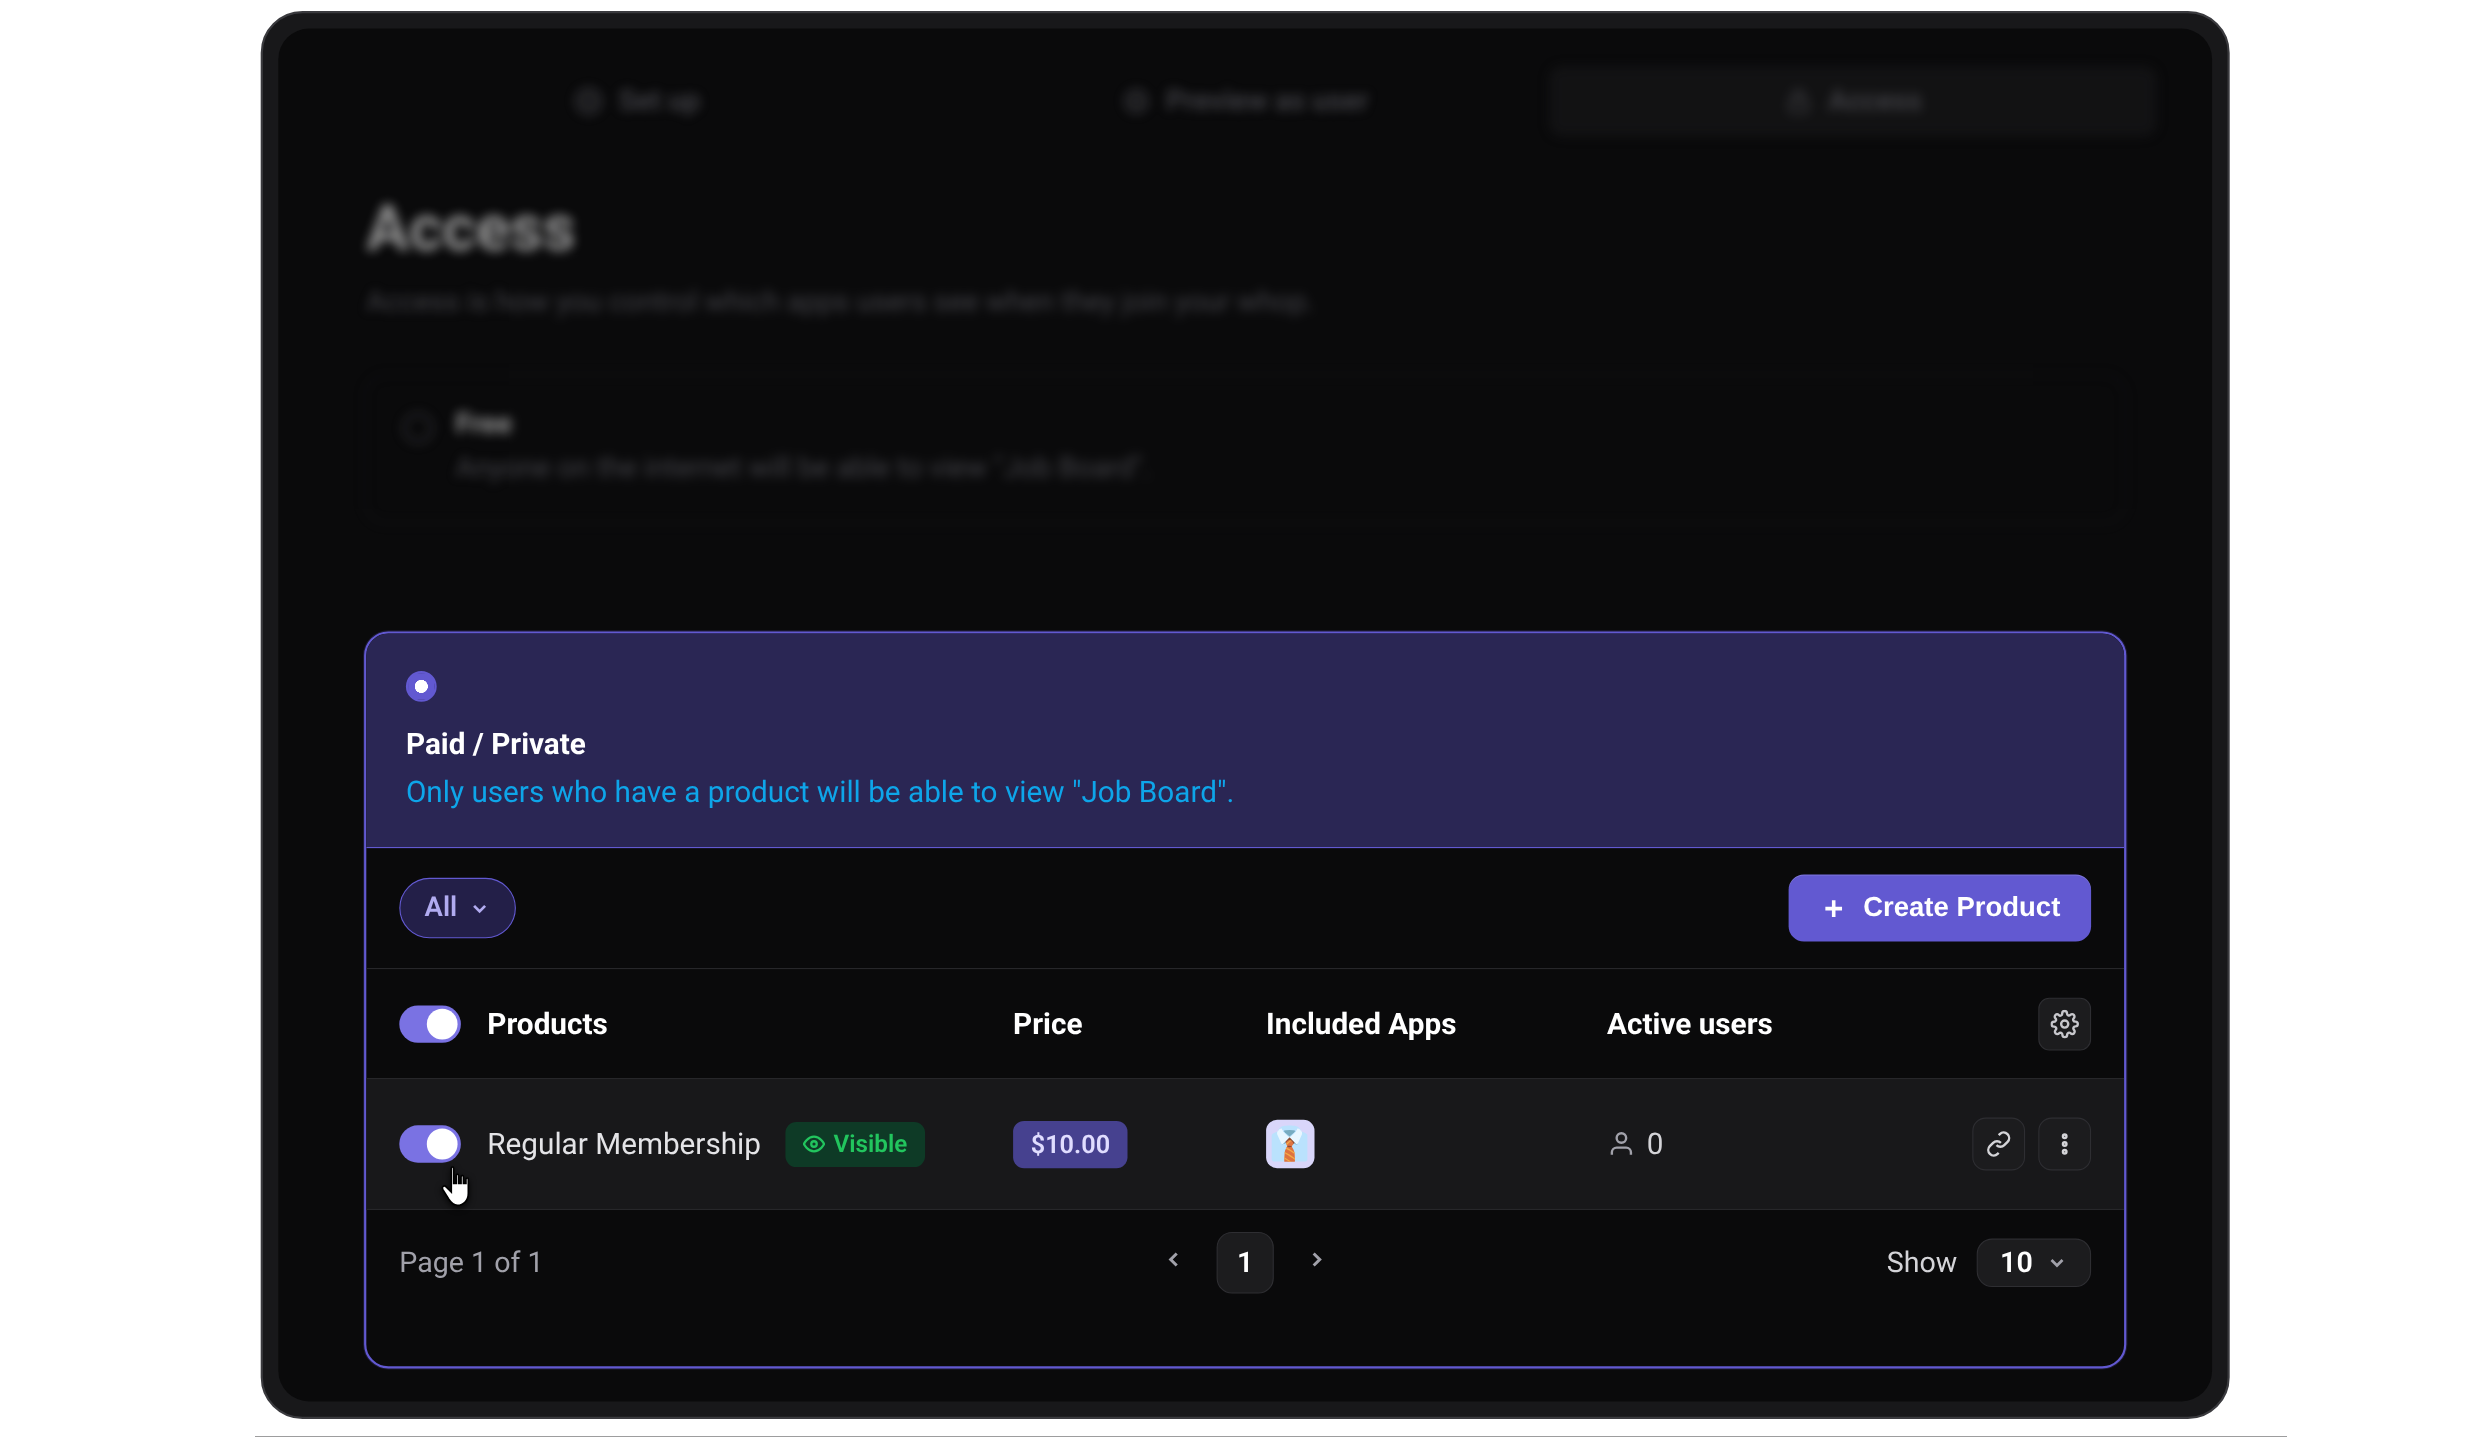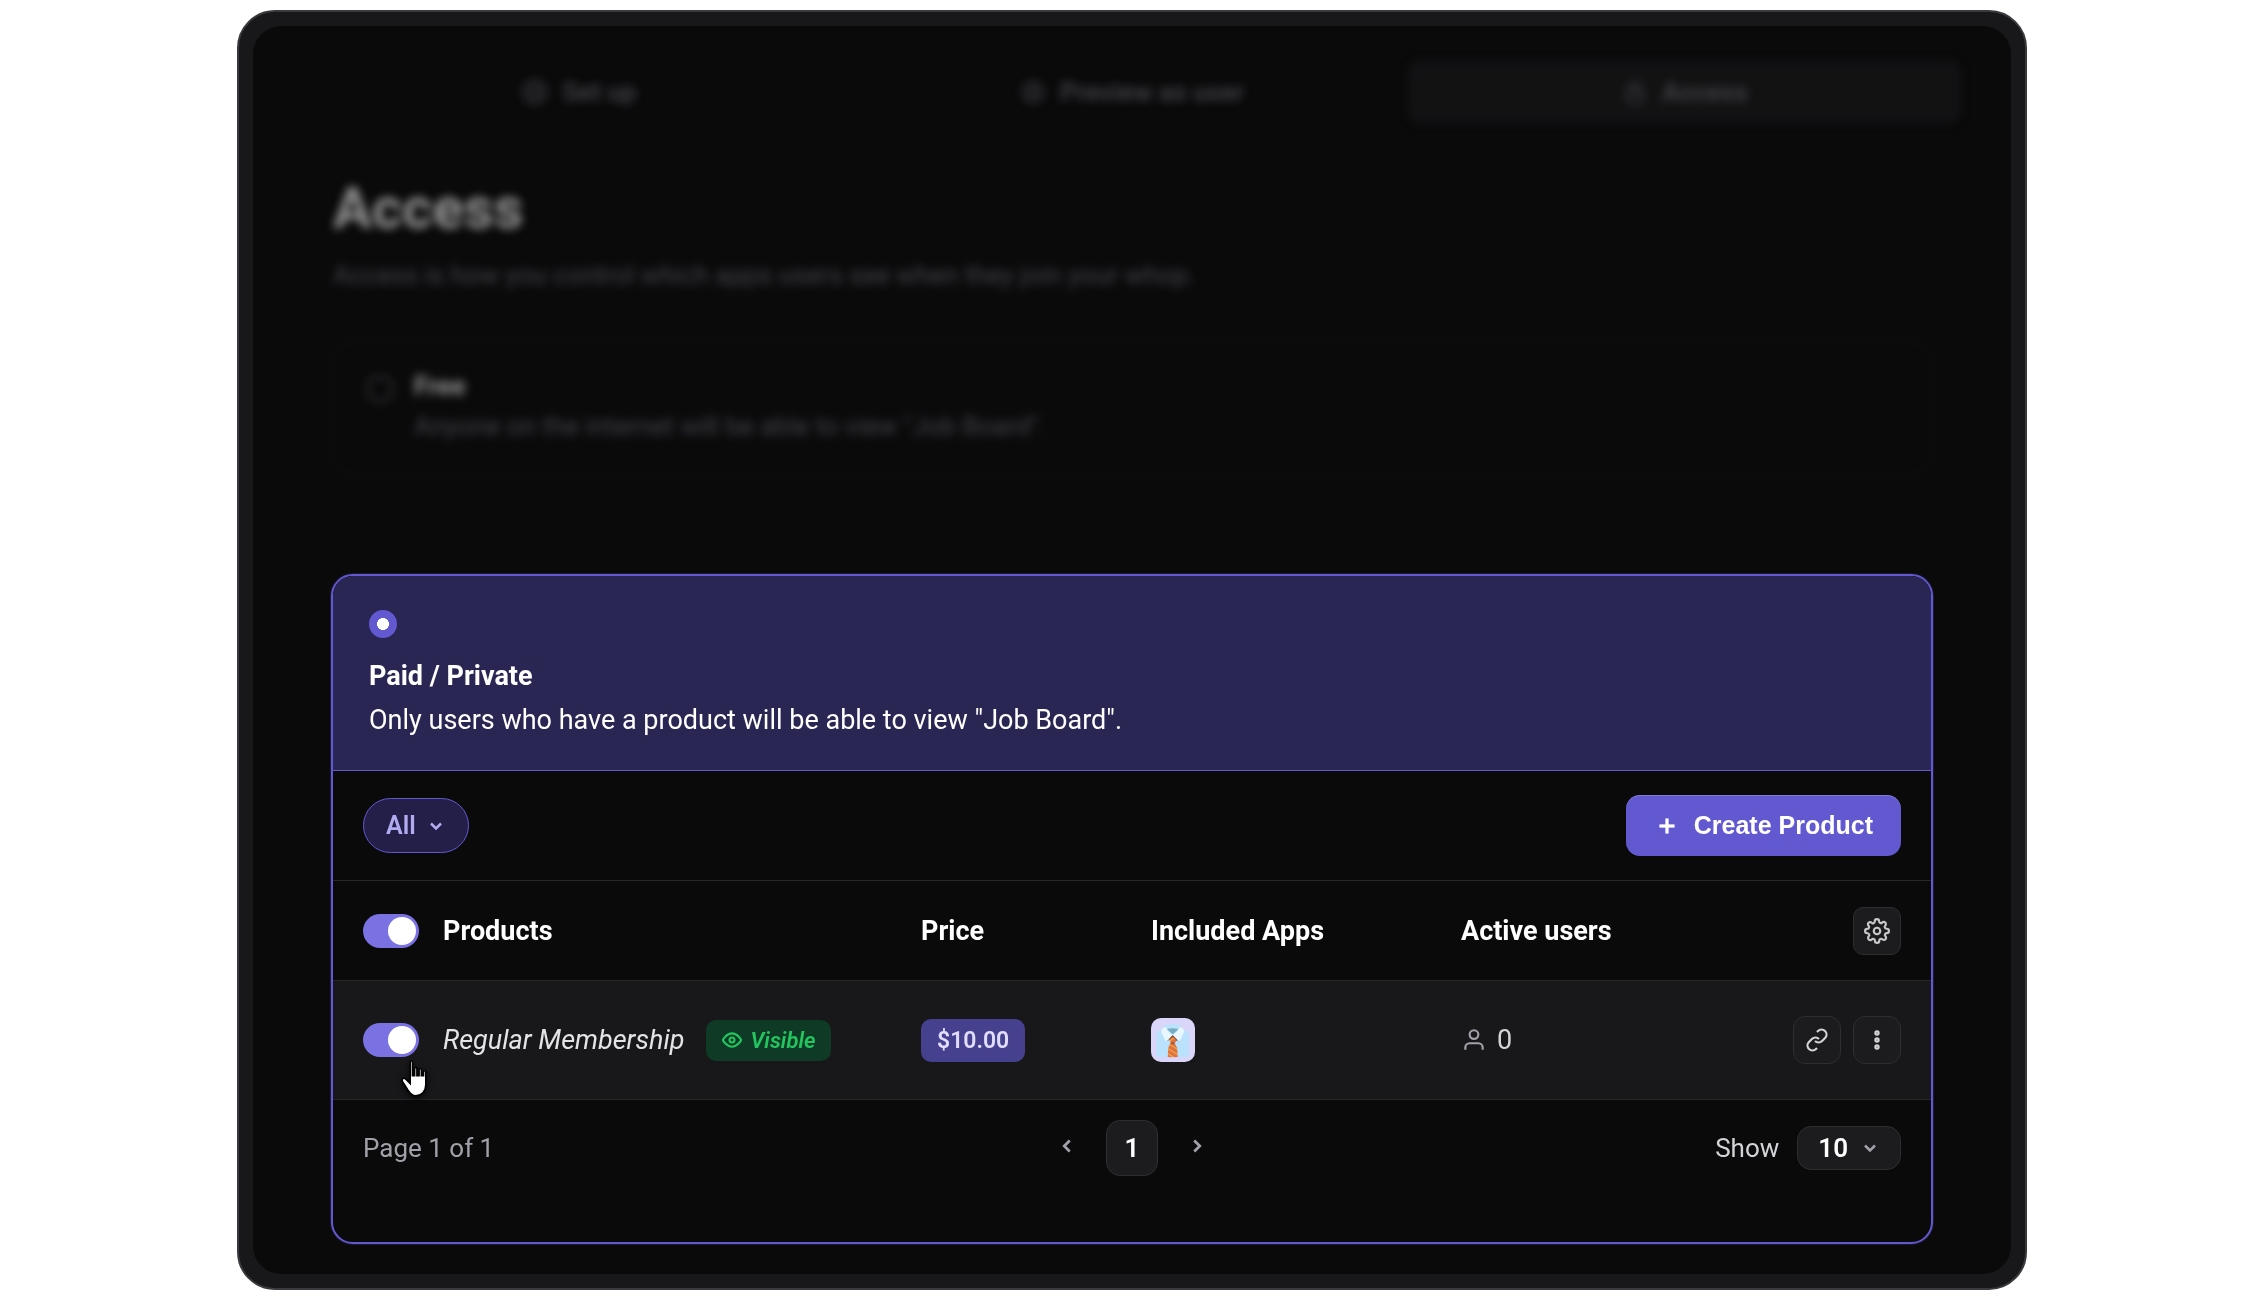--- a/index.html
+++ b/index.html
@@ -139,21 +139,21 @@
     border-bottom:1px solid var(--accent);
     flex-direction:column;
   }
   .radio-filled{
     width:28px;height:28px;border-radius:50%;
     background:radial-gradient(circle, #fff 0 34%, var(--accent) 36% 100%);
     border:2px solid var(--accent);
     flex-shrink:0; margin-top:4px;
   }
   .paid-header .ttl{font-size:27px;font-weight:700;color:#fff;}
-  .paid-header .desc{font-size:27px;color:#ffffff;margin-top:12px;}
+  .paid-header .desc{font-size:27px;color:#0ea5e9;margin-top:12px;}
 
   .toolbar{
     display:flex;justify-content:space-between;align-items:center;
     padding:24px 30px;
   }
   .pill-filter{
     display:flex;align-items:center;gap:10px;
     background:#231f48;
     border:1px solid var(--accent);
     color:#b1abf0;
@@ -198,21 +198,21 @@
     font-size:27px;color:#e4e4e7;
   }
 
   .toggle{
     width:56px;height:34px;background:#7a72e3;border-radius:999px;position:relative;flex-shrink:0;
   }
   .toggle::after{
     content:"";position:absolute;right:3px;top:3px;width:28px;height:28px;background:#fff;border-radius:50%;
   }
 
-  .prod-cell{display:flex;align-items:center;gap:22px;font-style:italic;}
+  .prod-cell{display:flex;align-items:center;gap:22px;}
   .vis-badge{
     display:inline-flex;align-items:center;gap:8px;
     background:var(--green-bg);color:var(--green);
     font-size:22px;font-weight:600;padding:8px 16px;border-radius:10px;
   }
   .vis-badge svg{width:20px;height:20px;stroke:var(--green);fill:none;stroke-width:2.5;}
 
   .price-pill{
     display:inline-flex;align-items:center;background:var(--price-bg);color:#e0ddff;
     font-size:23px;font-weight:600;padding:8px 16px;border-radius:10px;

